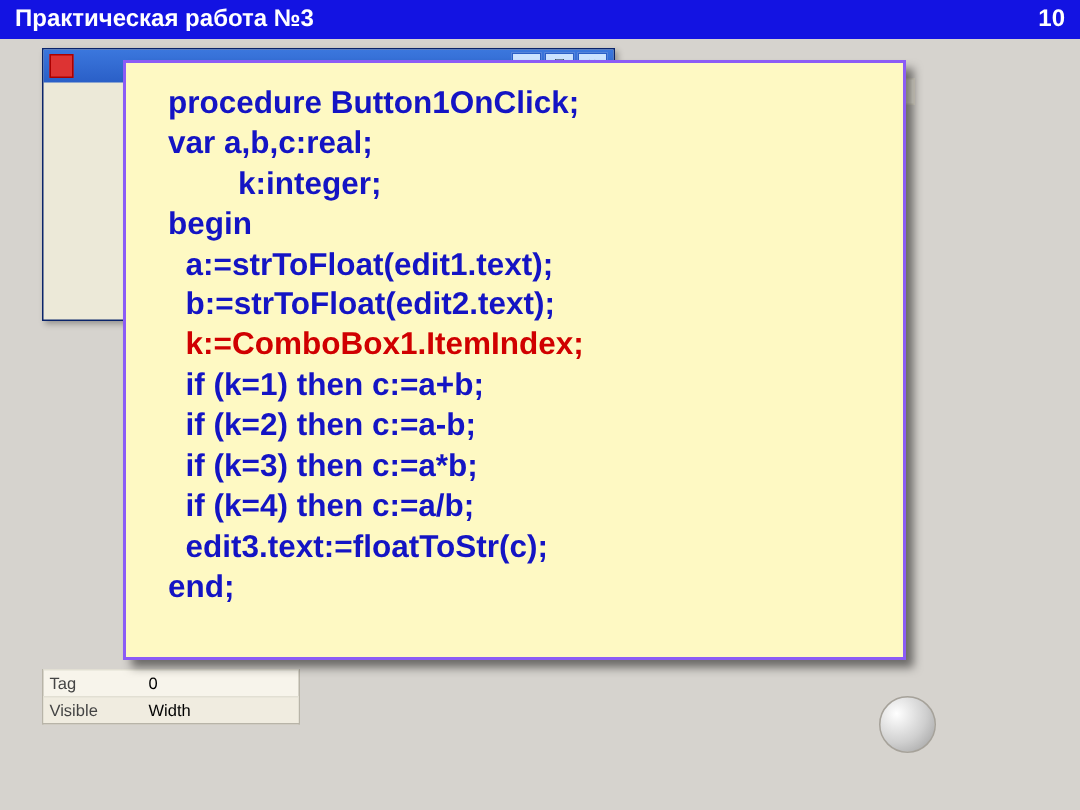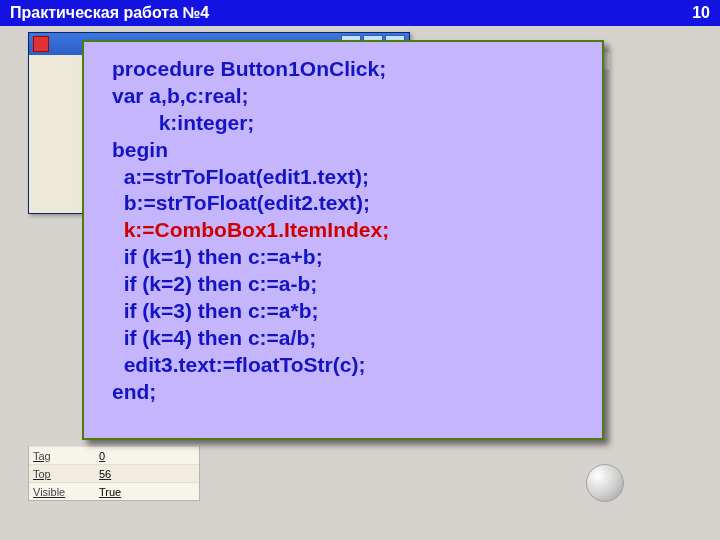--- a/index.html
+++ b/index.html
@@ -3,38 +3,38 @@
 <meta charset="utf-8">
 <style>
   html,body{margin:0;padding:0;width:720px;height:540px;font-family:Arial,Helvetica,sans-serif;overflow:hidden;background:#d6d3ce;}
   .slide{position:relative;width:720px;height:540px;}
   .topbar{position:absolute;top:0;left:0;right:0;height:26px;background:#1313e2;color:#fff;font-size:16px;font-weight:bold;display:flex;align-items:center;justify-content:space-between;padding:0 10px;box-sizing:border-box;}
   .window{position:absolute;top:32px;left:28px;width:380px;height:180px;border:1px solid #0a246a;background:#ece9d8;box-shadow:2px 2px 4px rgba(0,0,0,.3);}
   .window .titlebar{height:22px;background:linear-gradient(#3b77dd,#2a5fc7);display:flex;align-items:center;padding:0 4px;gap:4px;}
   .titlebar .appicon{width:14px;height:14px;background:#d33;border:1px solid #a00;}
   .titlebar .btns{margin-left:auto;display:flex;gap:2px;}
   .titlebar .wbtn{width:18px;height:16px;background:#cbe3ff;border:1px solid #2a5fc7;font-size:10px;line-height:14px;text-align:center;color:#123;}
-  .props{position:absolute;left:28px;top:446px;width:170px;font-size:11px;color:#222;border:1px solid #b8b4a8;border-top:none;background:#f7f4eb;text-decoration:underline;}
+  .props{position:absolute;left:28px;top:446px;width:170px;font-size:11px;color:#222;border:1px solid #b8b4a8;border-top:none;background:#f7f4eb;}
   .props .row{display:flex;height:17px;align-items:center;border-top:1px solid #e2dfd3;}
   .props .row:nth-child(even){background:#f0ece0;}
   .props .row .k{width:64px;padding-left:4px;color:#444;}
   .props .row .v{flex:1;padding-left:2px;color:#000;}
-  .codebox{position:absolute;top:40px;left:82px;width:522px;height:400px;background:#c4b5fd;border:2px solid #4d7c0f;box-shadow:5px 5px 6px rgba(0,0,0,.5);padding:14px 14px 10px 28px;box-sizing:border-box;}
+  .codebox{position:absolute;top:40px;left:82px;width:522px;height:400px;background:#fef9c3;border:2px solid #8b5cf6;box-shadow:5px 5px 6px rgba(0,0,0,.5);padding:14px 14px 10px 28px;box-sizing:border-box;}
   .code{font-family:Arial,Helvetica,sans-serif;font-size:21px;font-weight:bold;color:#1414c4;line-height:1.28;white-space:pre;}
   .code .red{color:#d00000;}
   .knob{position:absolute;right:96px;bottom:38px;width:36px;height:36px;border-radius:50%;background:radial-gradient(circle at 30% 30%,#fff,#cfcfcf 55%,#9a9a9a);border:1px solid #a6a29a;}
   .panelstrip{position:absolute;top:52px;left:190px;right:110px;height:16px;background:#f6f3e8;border:1px solid #e3dfd1;}
 </style>
 </head>
 <body>
 
 <div class="slide">
 
   <div class="topbar">
-    <span>Практическая работа №4</span>
+    <span>Практическая работа №3</span>
     <span>10</span>
   </div>
 
   <div class="panelstrip"></div>
 
   <div class="window">
     <div class="titlebar">
       <div class="appicon"></div>
       <div class="btns">
         <div class="wbtn">_</div>
@@ -45,26 +45,22 @@
   </div>
 
   <div class="knob"></div>
 
   <div class="props">
     <div class="row">
       <span class="k">Tag</span>
       <span class="v">0</span>
     </div>
     <div class="row">
-      <span class="k">Top</span>
-      <span class="v">56</span>
-    </div>
-    <div class="row">
       <span class="k">Visible</span>
-      <span class="v">True</span>
+      <span class="v">Width</span>
     </div>
   </div>
 
   <div class="codebox">
     <div class="code"><span>procedure Button1OnClick;</span>
 <span>var a,b,c:real;</span>
 <span>        k:integer;</span>
 <span>begin</span>
 <span>  a:=strToFloat(edit1.text);</span>
 <span>  b:=strToFloat(edit2.text);</span>

